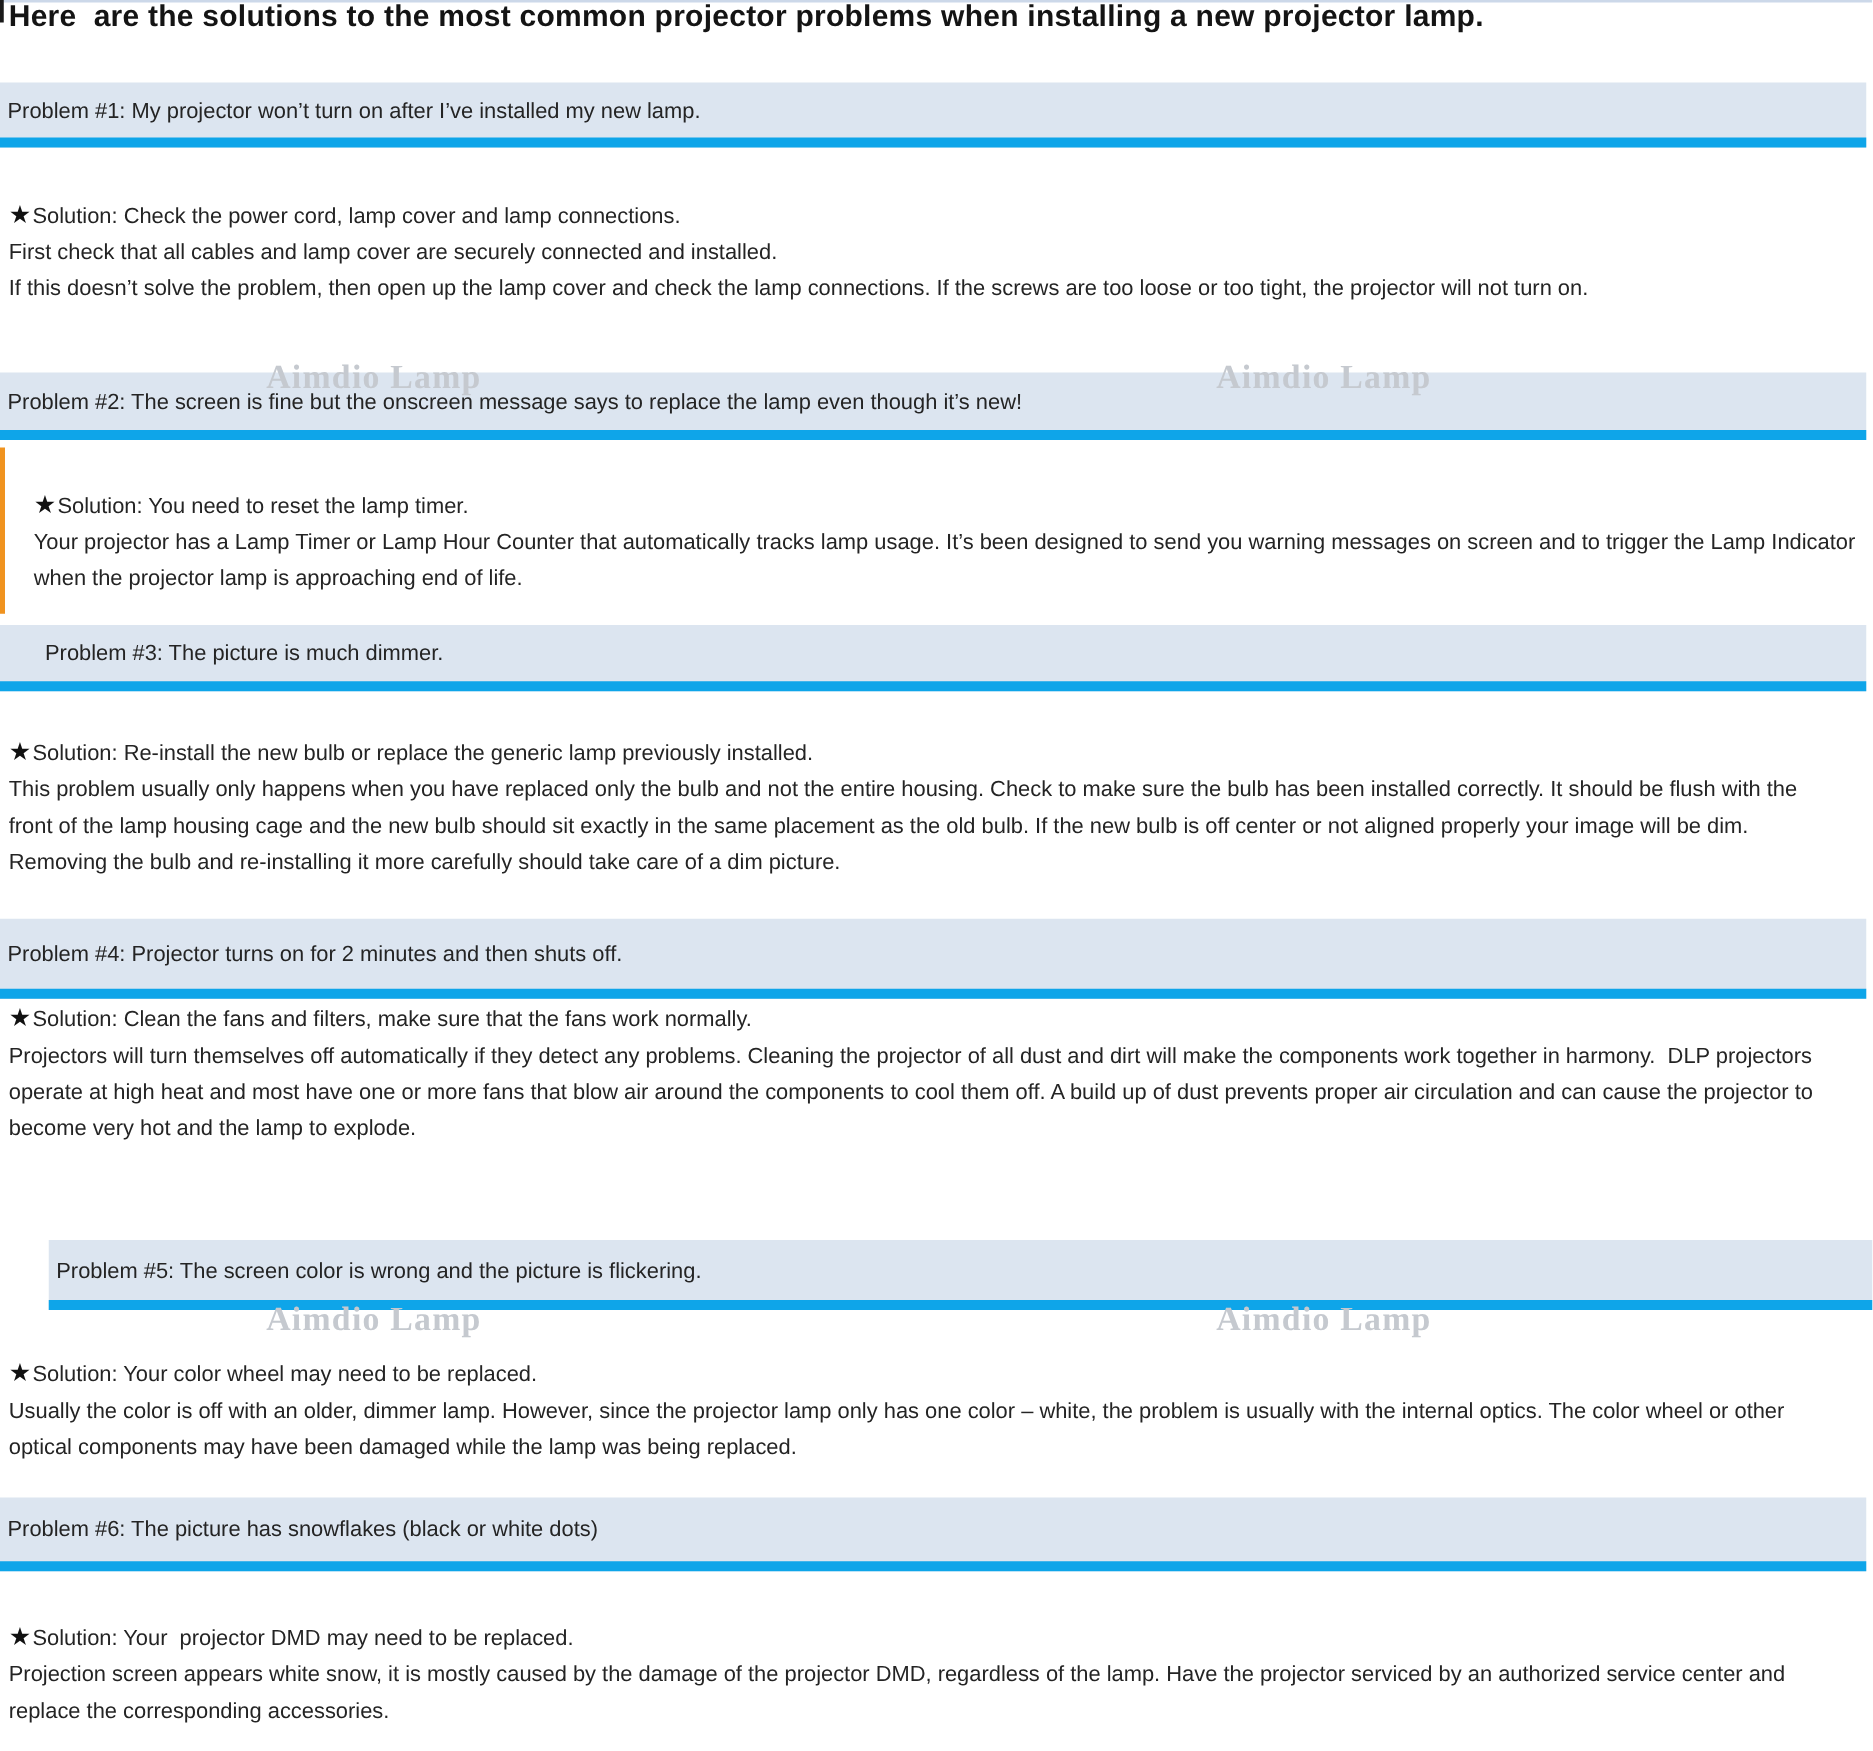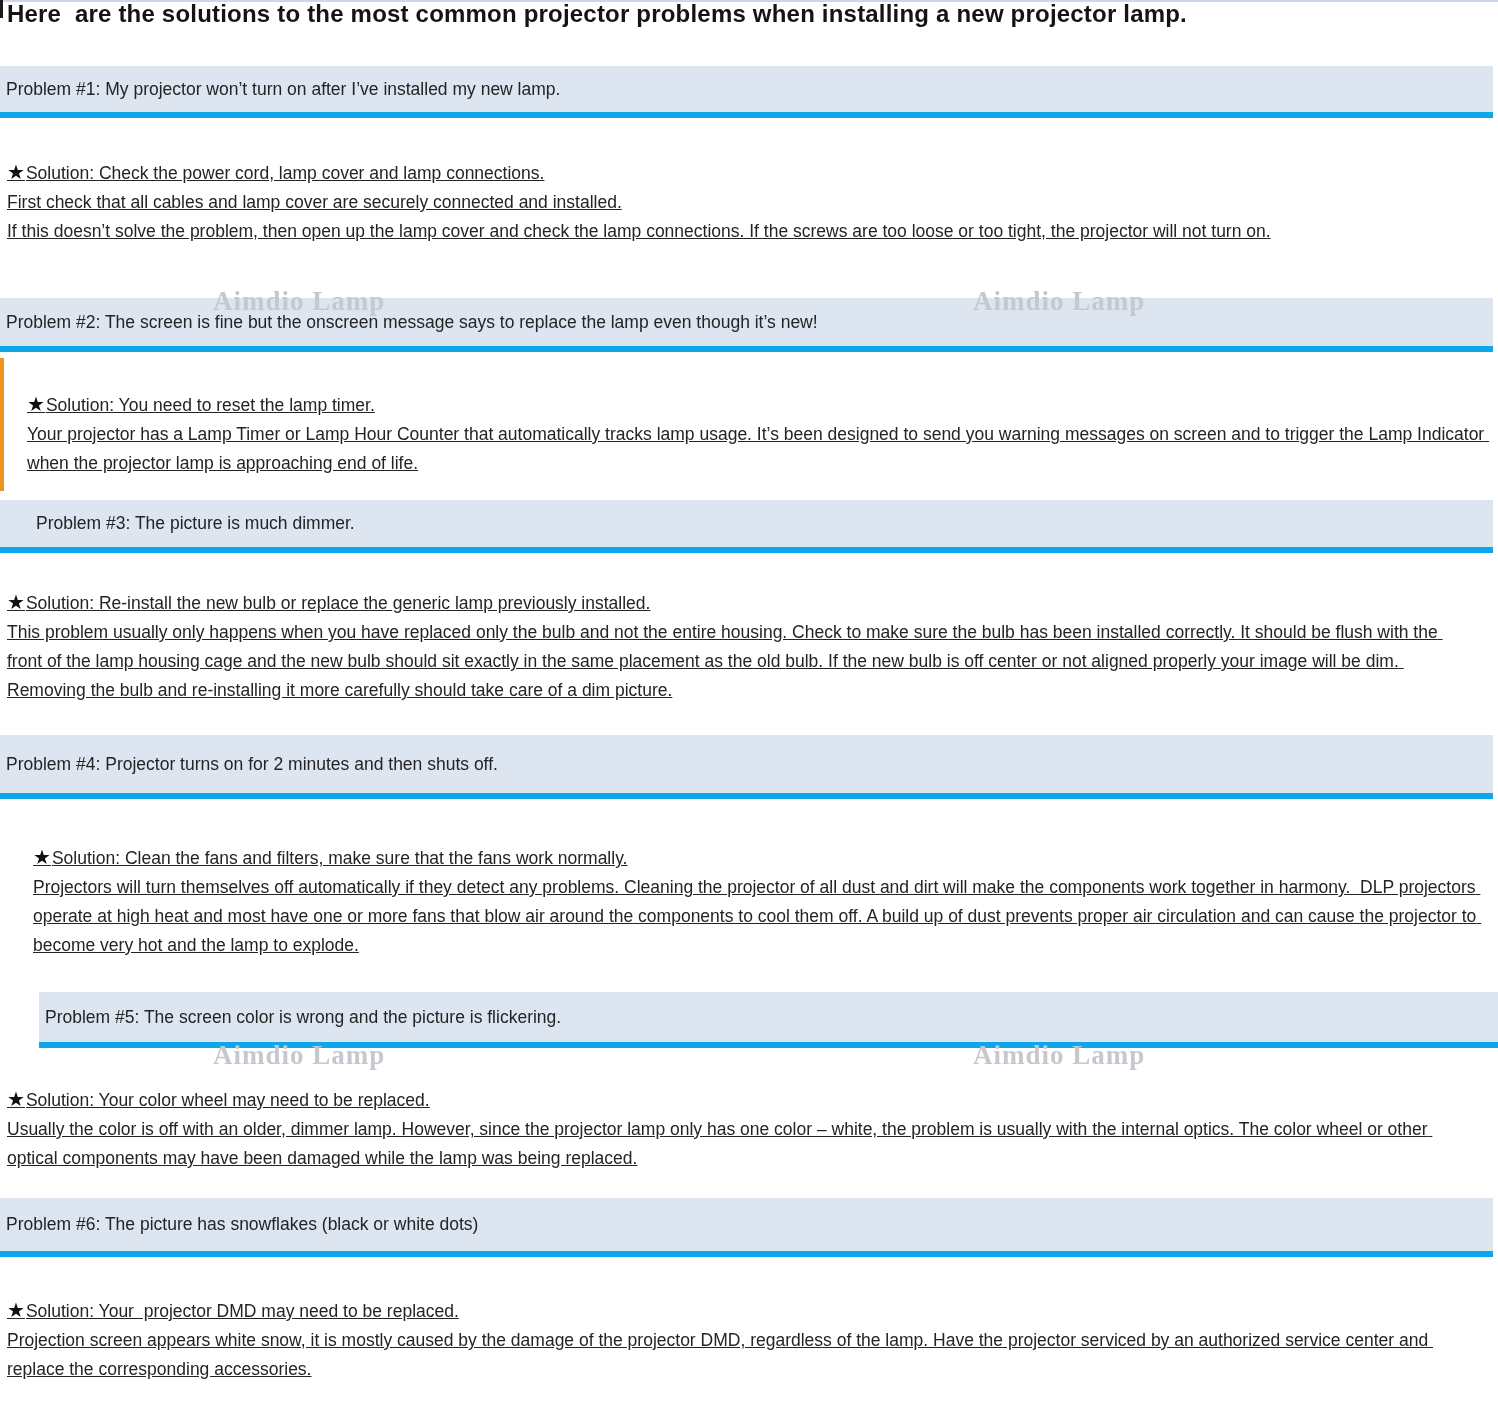--- a/index.html
+++ b/index.html
@@ -30,34 +30,33 @@
     white-space: pre-wrap;
     width: 1480px;
   }
   .problem-bar {
     position: absolute; left: 0;
     width: 1493px;
     background: #dce5f0;
     display: flex; align-items: center;
     box-sizing: border-box;
     padding-left: 6px;
-    border-bottom: 6px solid #0ea5e9;
+    border-bottom: 8px solid #0ea5e9;
   }
   .problem-text {
     font-size: 17.5px;
     color: #242424;
     white-space: pre-wrap;
   }
   .solution-section {
     position: absolute; left: 7px;
     width: 1458px;
     font-size: 17.5px;
     line-height: 29px;
     color: #242424;
-    text-decoration: underline;
   }
   .solution-head { white-space: pre-wrap; }
   .star-icon {
     font-size: 20px;
     color: #111111;
     margin-right: 1px;
   }
   .solution-body { white-space: pre-wrap; }
   .watermark {
     position: absolute;
@@ -113,21 +112,21 @@
   <div class="solution-section" style="top:390px;margin-left:20px;">
     <div class="solution-head-line"><span class="star-icon">★</span><span class="solution-head">Solution: You need to reset the lamp timer.</span></div>
     <div class="solution-body">Your projector has a Lamp Timer or Lamp Hour Counter that automatically tracks lamp usage. It’s been designed to send you warning messages on screen and to trigger the Lamp Indicator when the projector lamp is approaching end of life.</div>
   </div>
 
   <div class="solution-section" style="top:588px;">
     <div class="solution-head-line"><span class="star-icon">★</span><span class="solution-head">Solution: Re-install the new bulb or replace the generic lamp previously installed.</span></div>
     <div class="solution-body">This problem usually only happens when you have replaced only the bulb and not the entire housing. Check to make sure the bulb has been installed correctly. It should be flush with the front of the lamp housing cage and the new bulb should sit exactly in the same placement as the old bulb. If the new bulb is off center or not aligned properly your image will be dim. Removing the bulb and re-installing it more carefully should take care of a dim picture.</div>
   </div>
 
-  <div class="solution-section" style="top:843px;margin-left:26px;">
+  <div class="solution-section" style="top:801px;">
     <div class="solution-head-line"><span class="star-icon">★</span><span class="solution-head">Solution: Clean the fans and filters, make sure that the fans work normally.</span></div>
     <div class="solution-body">Projectors will turn themselves off automatically if they detect any problems. Cleaning the projector of all dust and dirt will make the components work together in harmony.  DLP projectors operate at high heat and most have one or more fans that blow air around the components to cool them off. A build up of dust prevents proper air circulation and can cause the projector to become very hot and the lamp to explode.</div>
   </div>
 
   <div class="solution-section" style="top:1085px;">
     <div class="solution-head-line"><span class="star-icon">★</span><span class="solution-head">Solution: Your color wheel may need to be replaced.</span></div>
     <div class="solution-body">Usually the color is off with an older, dimmer lamp. However, since the projector lamp only has one color – white, the problem is usually with the internal optics. The color wheel or other optical components may have been damaged while the lamp was being replaced.</div>
   </div>
 
   <div class="solution-section" style="top:1296px;">

